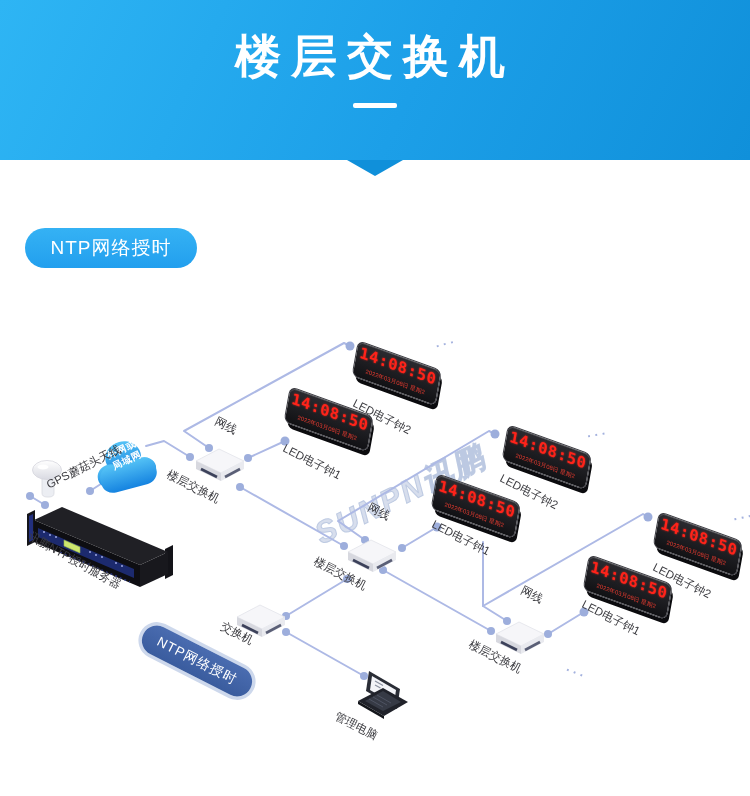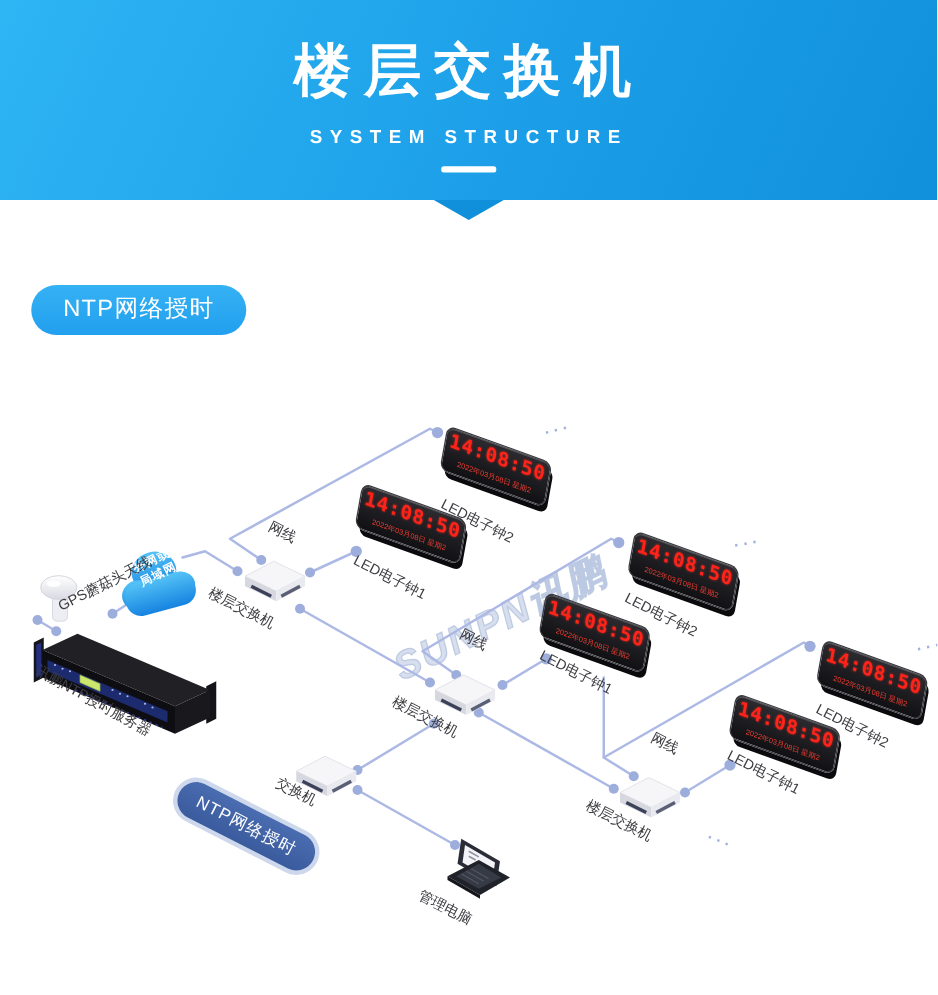--- a/index.html
+++ b/index.html
@@ -63,21 +63,20 @@
               color:#fff;font-size:13.5px;text-align:center;line-height:30px;letter-spacing:1px;
               transform:rotate(27deg);z-index:3;}
 </style>
 </head>
 <body>
 
 <div class="page">
 
   <div class="banner">
     <h1 class="title">楼层交换机</h1>
-    <div class="subtitle">SYSTEM STRUCTURE</div>
     <div class="divider"></div>
   </div>
   <div class="notch"></div>
 
   <div class="badge-top">NTP网络授时</div>
 
   <div class="diagram">
 
     <div class="watermark">SUNPN讯鹏</div>
 

